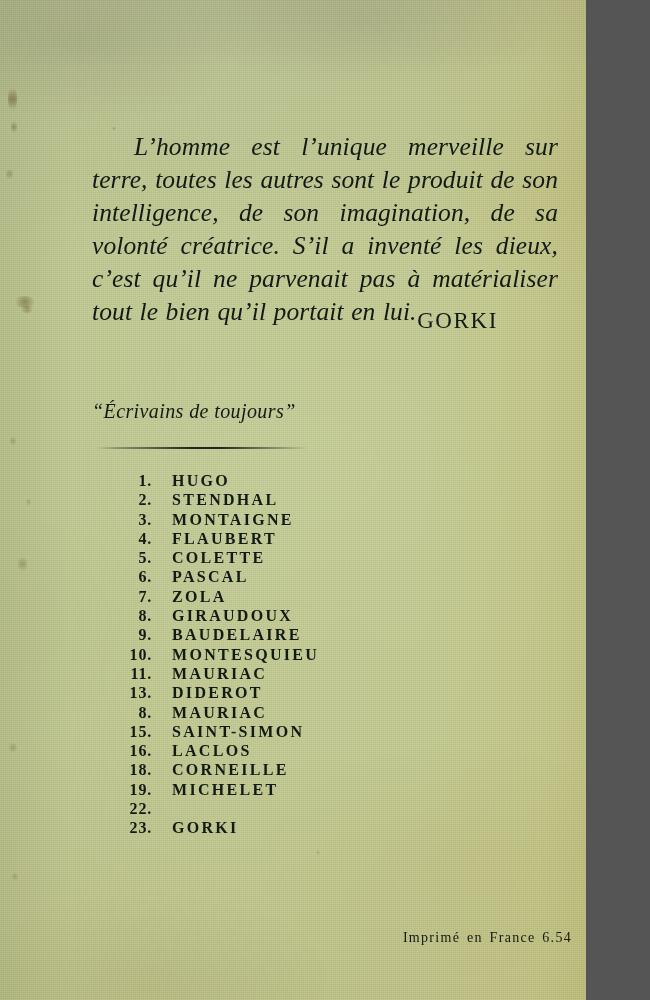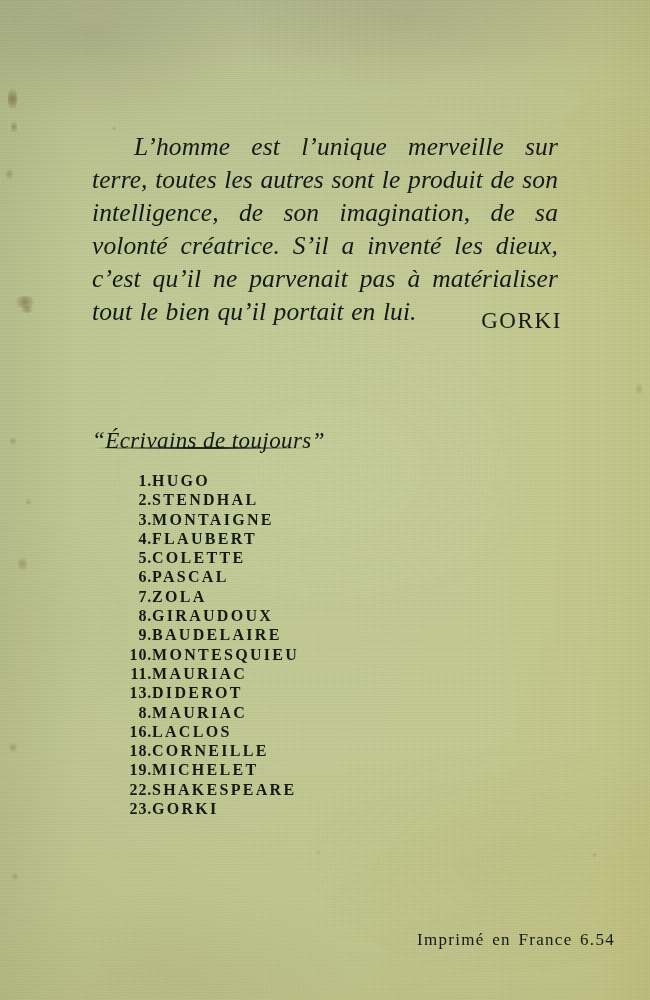--- a/index.html
+++ b/index.html
@@ -3,21 +3,21 @@
 <meta charset="utf-8">
 <style>
   html, body {
     margin: 0;
     padding: 0;
     background: #555;
   }
 
   #page {
     position: relative;
-    width: 650px;
+    width: 586px;
     height: 1000px;
     overflow: hidden;
     font-family: "Liberation Serif", "DejaVu Serif", serif;
     color: #121a14;
     
     background-color: #c3cb96;
     background-image:
       
       linear-gradient(to right,
         rgba(150,160,110,0.30) 0%,
@@ -97,23 +97,23 @@
     top: 308px;
     font-size: 23px;
     letter-spacing: 1.6px;
     font-style: normal;
   }
 
   
   #series-heading {
     position: absolute;
     left: 92px;
-    top: 428px;
+    top: 400px;
     font-style: italic;
-    font-size: 23px;
+    font-size: 20px;
     letter-spacing: .4px;
     white-space: nowrap;
   }
 
   #series-rule {
     position: absolute;
     left: 96px;
     top: 447px;
     width: 212px;
     height: 2px;
@@ -144,32 +144,32 @@
 
   .num {
     width: 34px;
     text-align: right;
     font-size: 16px;
     letter-spacing: .8px;
     font-weight: 600;
   }
 
   .name {
-    margin-left: 0;
+    margin-left: 20px;
     font-size: 16px;
     letter-spacing: 2.3px;
     font-weight: 600;
   }
 
   
   #imprint {
     position: absolute;
-    right: 35px;
+    right: 14px;
     top: 930px;
-    font-size: 17px;
+    font-size: 14px;
     letter-spacing: 1.3px;
     word-spacing: 2px;
   }
 </style>
 </head>
 <body>
 
 <div id="page">
 
   <div id="mottle"></div>
@@ -244,34 +244,37 @@
       </li>
     <li>
         <span class="num">13.</span>
         <span class="name">DIDEROT</span>
       </li>
     <li>
         <span class="num">8.</span>
         <span class="name">MAURIAC</span>
       </li>
     <li>
+        <span class="num">15.</span>
+        <span class="name">SAINT-SIMON</span>
+      </li>
+    <li>
         <span class="num">16.</span>
         <span class="name">LACLOS</span>
       </li>
     <li>
         <span class="num">18.</span>
         <span class="name">CORNEILLE</span>
       </li>
     <li>
         <span class="num">19.</span>
         <span class="name">MICHELET</span>
       </li>
     <li>
         <span class="num">22.</span>
-        <span class="name">SHAKESPEARE</span>
       </li>
     <li>
         <span class="num">23.</span>
         <span class="name">GORKI</span>
       </li>
   </ol>
 
   <div id="imprint">Imprimé en France 6.54</div>
 
 </div>

